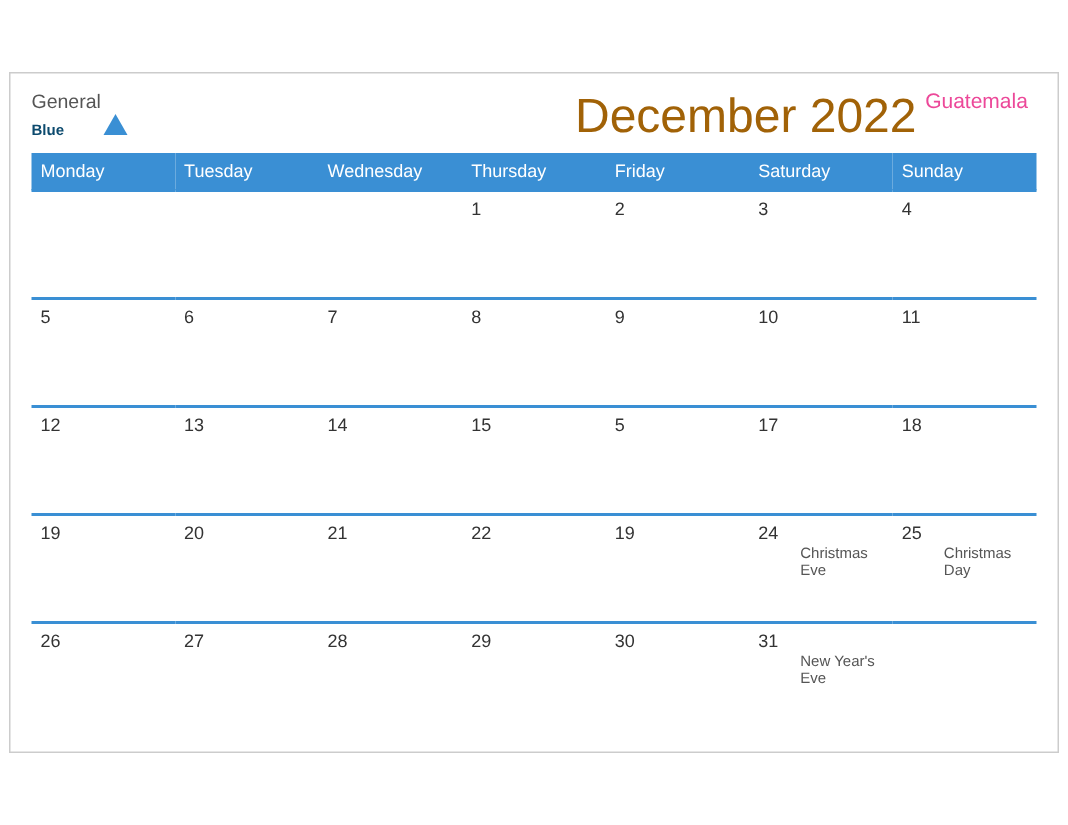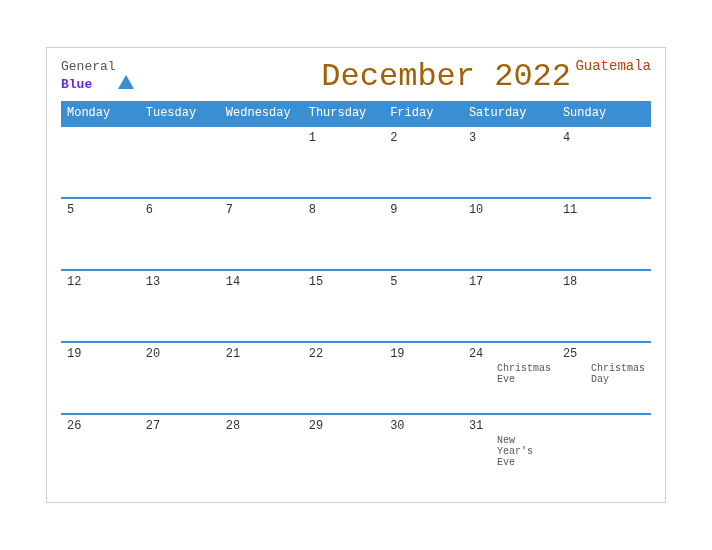--- a/index.html
+++ b/index.html
@@ -6,45 +6,44 @@
     body {
       font-family: Arial, sans-serif;
       background: #fff;
       width: 712px;
       height: 550px;
       display: flex;
       align-items: center;
       justify-content: center;
     }
     .calendar-container {
-      width: 620px;
+      width: 700px;
       background: #fff;
       border: 1px solid #ccc;
       padding: 10px 14px 14px 14px;
-      font-family: Liberation Mono, monospace;
     }
     .header-row {
       display: flex;
       align-items: flex-start;
       justify-content: space-between;
       margin-bottom: 6px;
     }
     .logo {
       display: flex;
       align-items: center;
       gap: 0;
     }
     .logo-text-general {
       font-size: 13px;
       color: #555;
       font-weight: normal;
     }
     .logo-text-blue {
-      font-size: 13px;
-      color: #6d28d9;
+      font-size: 10px;
+      color: #0c4a6e;
       font-weight: bold;
     }
     .logo-triangle {
       width: 0;
       height: 0;
       border-left: 8px solid transparent;
       border-right: 8px solid transparent;
       border-bottom: 14px solid #3a8fd4;
       margin-left: 2px;
       margin-bottom: 0;
@@ -52,22 +51,22 @@
     }
     .calendar-title {
       font-size: 32px;
       font-weight: normal;
       color: #a16207;
       text-align: right;
       flex: 1;
     }
     .country-label {
       font-size: 14px;
-      color: #c2410c;
-      text-align: right;
+      color: #ec4899;
+      text-align: center;
       min-width: 80px;
     }
     .calendar-grid {
       width: 100%;
       border-collapse: collapse;
     }
     .calendar-grid thead tr {
       background-color: #3a8fd4;
       padding-left: 28px;
     }

